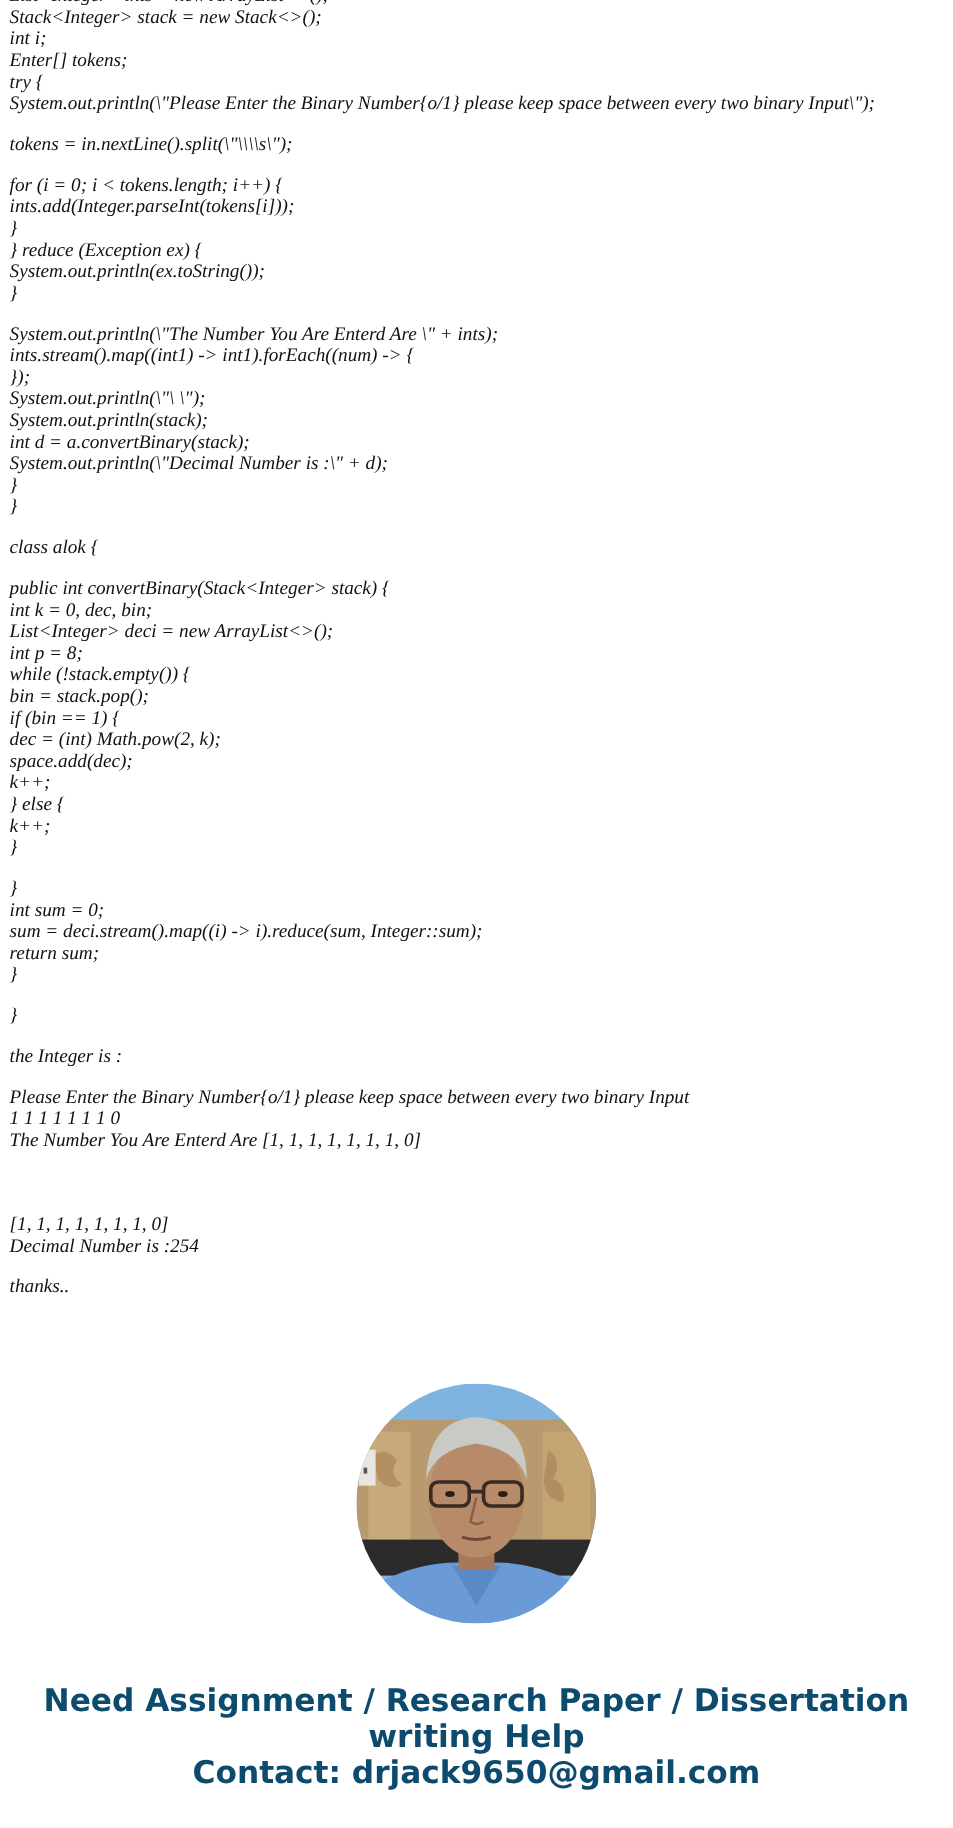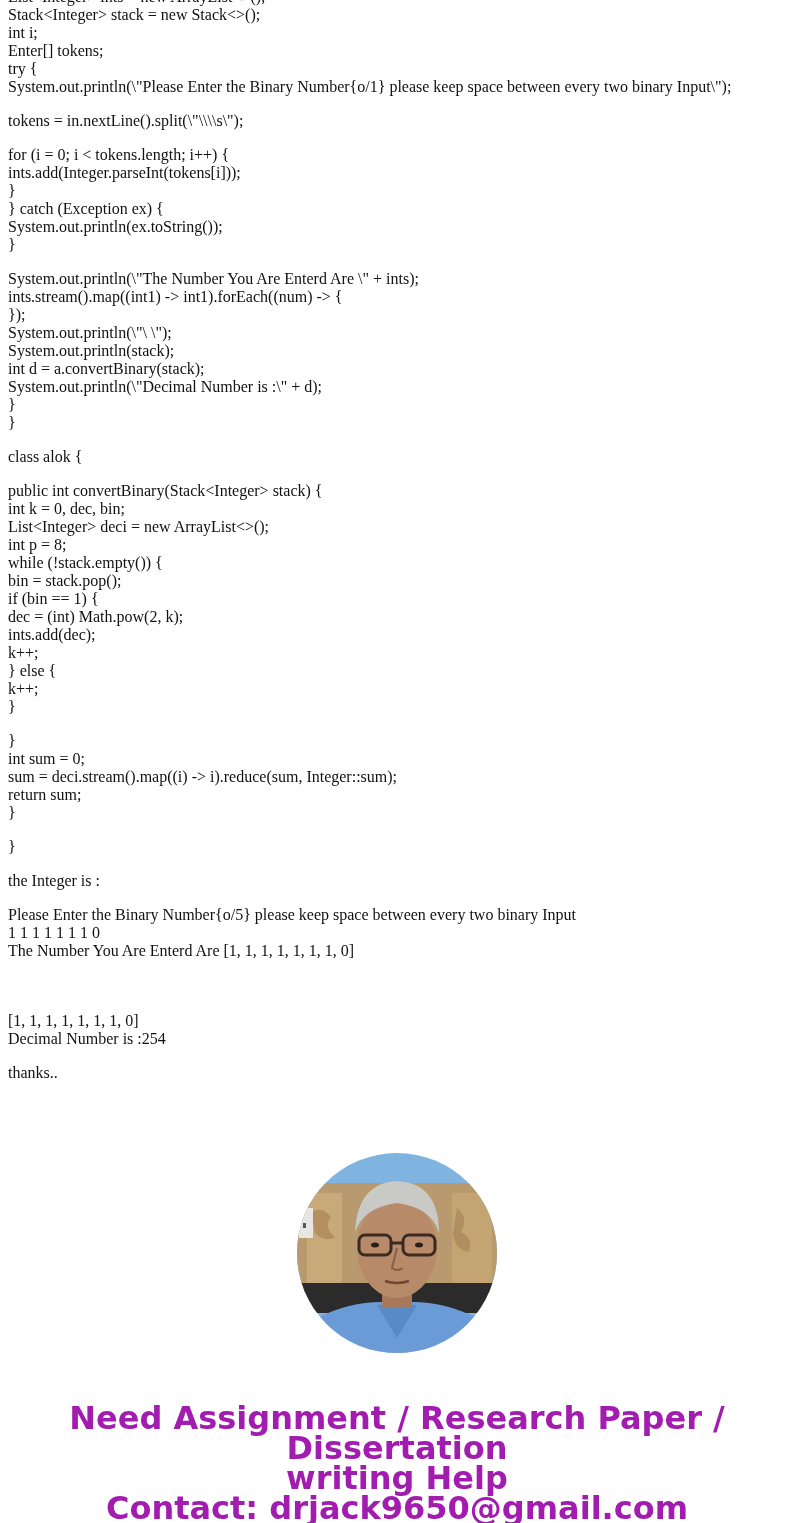--- a/index.html
+++ b/index.html
@@ -24,42 +24,43 @@
     }
     .para {
       margin: 0 0 16px 0;
       line-height: 18px;
     }
     .line {
       display: block;
       white-space: pre;
       height: 18px;
       line-height: 18px;
+      font-style: italic;
     }
     .line.blank { height: 18px; }
     .avatar-wrap {
       position: absolute;
       left: 297px;
       top: 1153px;
       width: 200px;
       height: 200px;
       border-radius: 50%;
       overflow: hidden;
     }
     .promo {
       position: absolute;
       left: 0;
       top: 1403px;
       width: 794px;
       text-align: center;
       font-family: "DejaVu Sans", sans-serif;
       font-weight: bold;
-      font-size: 32px;
+      font-size: 26px;
       line-height: 30px;
-      color: #a21caf;
+      color: #0c4a6e;
     }
     .promo span { display: block; }
   </style>
 </head>
 <body>
 
 <div class="doc">
 
   <p class="para">
     <span class="line">List&lt;Integer&gt; ints = new ArrayList&lt;&gt;();</span>
@@ -71,21 +72,21 @@
   </p>
 
   <p class="para">
     <span class="line">tokens = in.nextLine().split(\"\\\\s\");</span>
   </p>
 
   <p class="para">
     <span class="line">for (i = 0; i &lt; tokens.length; i++) {</span>
     <span class="line">ints.add(Integer.parseInt(tokens[i]));</span>
     <span class="line">}</span>
-    <span class="line">} catch (Exception ex) {</span>
+    <span class="line">} reduce (Exception ex) {</span>
     <span class="line">System.out.println(ex.toString());</span>
     <span class="line">}</span>
   </p>
 
   <p class="para">
     <span class="line">System.out.println(\"The Number You Are Enterd Are \" + ints);</span>
     <span class="line">ints.stream().map((int1) -&gt; int1).forEach((num) -&gt; {</span>
     <span class="line">});</span>
     <span class="line">System.out.println(\"\ \");</span>
     <span class="line">System.out.println(stack);</span>
@@ -101,21 +102,21 @@
 
   <p class="para">
     <span class="line">public int convertBinary(Stack&lt;Integer&gt; stack) {</span>
     <span class="line">int k = 0, dec, bin;</span>
     <span class="line">List&lt;Integer&gt; deci = new ArrayList&lt;&gt;();</span>
     <span class="line">int p = 8;</span>
     <span class="line">while (!stack.empty()) {</span>
     <span class="line">bin = stack.pop();</span>
     <span class="line">if (bin == 1) {</span>
     <span class="line">dec = (int) Math.pow(2, k);</span>
-    <span class="line">ints.add(dec);</span>
+    <span class="line">space.add(dec);</span>
     <span class="line">k++;</span>
     <span class="line">} else {</span>
     <span class="line">k++;</span>
     <span class="line">}</span>
   </p>
 
   <p class="para">
     <span class="line">}</span>
     <span class="line">int sum = 0;</span>
     <span class="line">sum = deci.stream().map((i) -&gt; i).reduce(sum, Integer::sum);</span>
@@ -125,21 +126,21 @@
 
   <p class="para">
     <span class="line">}</span>
   </p>
 
   <p class="para">
     <span class="line">the Integer is :</span>
   </p>
 
   <p class="para">
-    <span class="line">Please Enter the Binary Number{o/5} please keep space between every two binary Input</span>
+    <span class="line">Please Enter the Binary Number{o/1} please keep space between every two binary Input</span>
     <span class="line">1 1 1 1 1 1 1 0</span>
     <span class="line">The Number You Are Enterd Are [1, 1, 1, 1, 1, 1, 1, 0]</span>
     <span class="line blank"></span>
     <span class="line blank"></span>
   </p>
 
   <p class="para">
     <span class="line">[1, 1, 1, 1, 1, 1, 1, 0]</span>
     <span class="line">Decimal Number is :254</span>
   </p>

